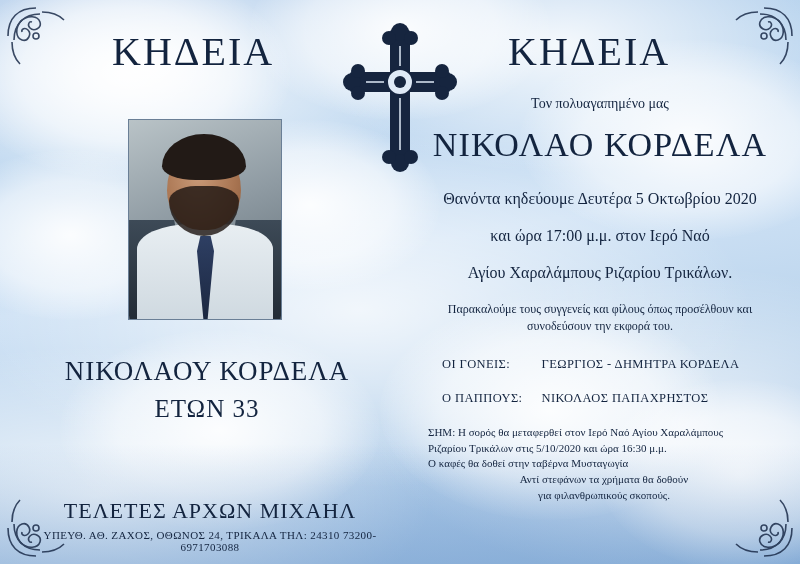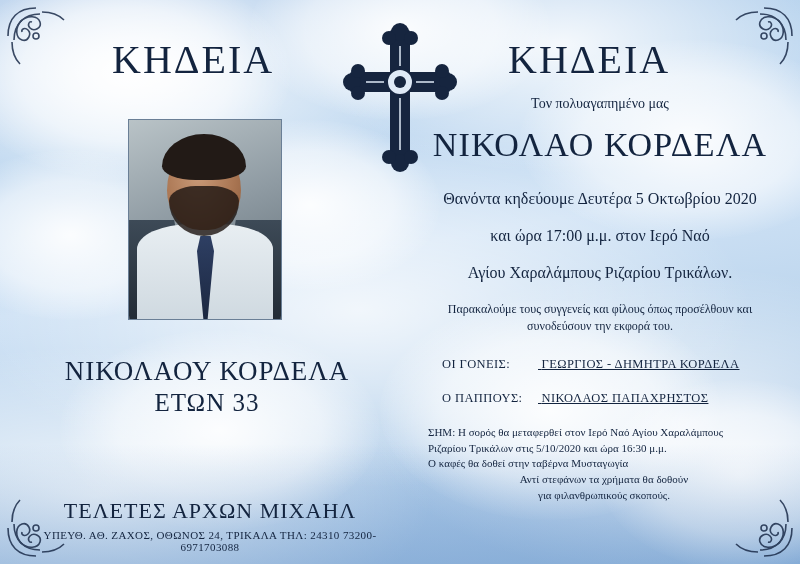--- a/index.html
+++ b/index.html
@@ -58,21 +58,21 @@
     opacity: 0.85;
   }
   .corner svg { width: 100%; height: 100%; display: block; }
   .corner-tl { left: 6px;  top: 6px; }
   .corner-tr { right: 6px; top: 6px;  transform: scaleX(-1); }
   .corner-bl { left: 6px;  bottom: 6px; transform: scaleY(-1); }
   .corner-br { right: 6px; bottom: 6px; transform: scale(-1,-1); }
 
   .title-left, .title-right {
     position: absolute;
-    top: 36px;
+    top: 28px;
     font-size: 40px;
     letter-spacing: 2px;
     color: #13243f;
     font-family: "Liberation Serif", serif;
     font-weight: 400;
     text-shadow: 0 1px 0 rgba(255,255,255,0.6);
   }
   .title-left  { left: 112px; }
   .title-right { left: 508px; }
 
@@ -152,21 +152,21 @@
     color: #13243f;
   }
   .name-block .nm {
     font-size: 27px;
     letter-spacing: 1px;
     line-height: 1.25;
   }
   .name-block .age {
     font-size: 25px;
     letter-spacing: 1px;
-    margin-top: 0;
+    margin-top: 6px;
   }
 
   .funeral-home {
     position: absolute;
     left: 30px;
     top: 498px;
     width: 360px;
     text-align: center;
     color: #13243f;
   }
@@ -204,21 +204,20 @@
   .r-note {
     font-size: 12px;
     margin-top: 2px;
     margin-bottom: 22px;
     line-height: 1.4;
   }
   .relatives {
     text-align: left;
     padding-left: 22px;
     font-size: 12.5px;
-    text-decoration: underline;
   }
   .relatives .rel-row {
     margin-bottom: 19px;
     letter-spacing: 0.4px;
   }
   .relatives .rel-role {
     display: inline-block;
     min-width: 96px;
   }
   .footnote {

